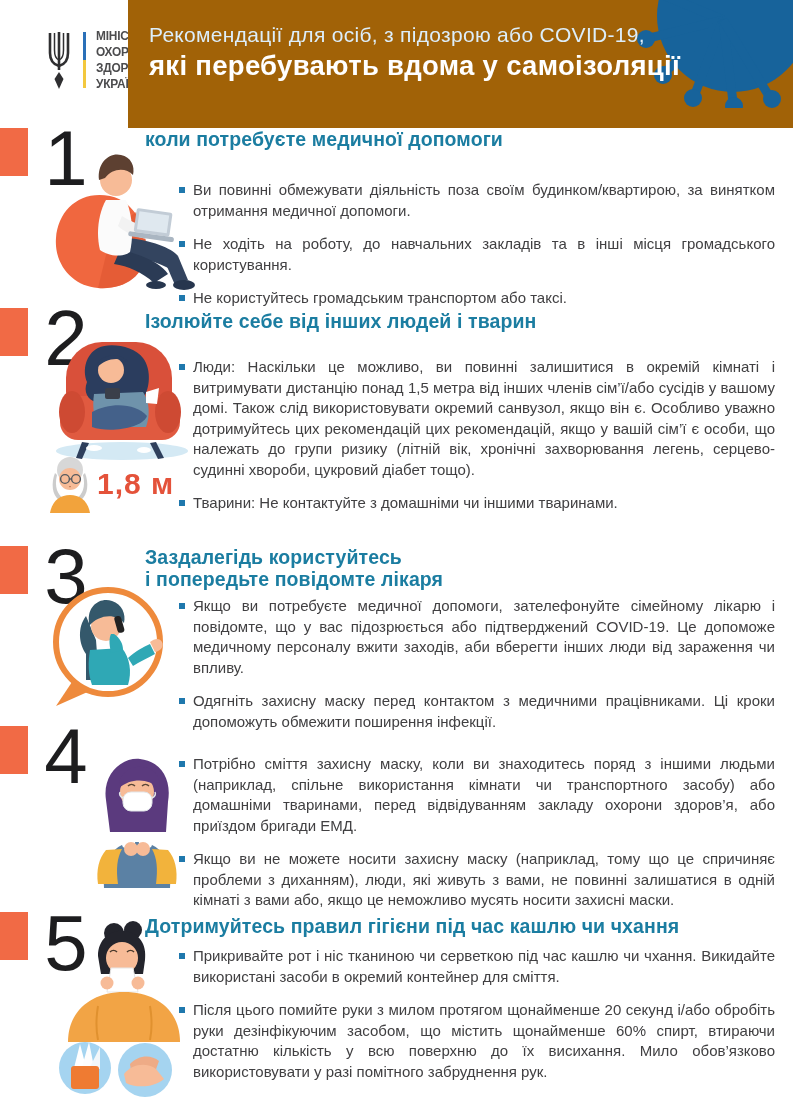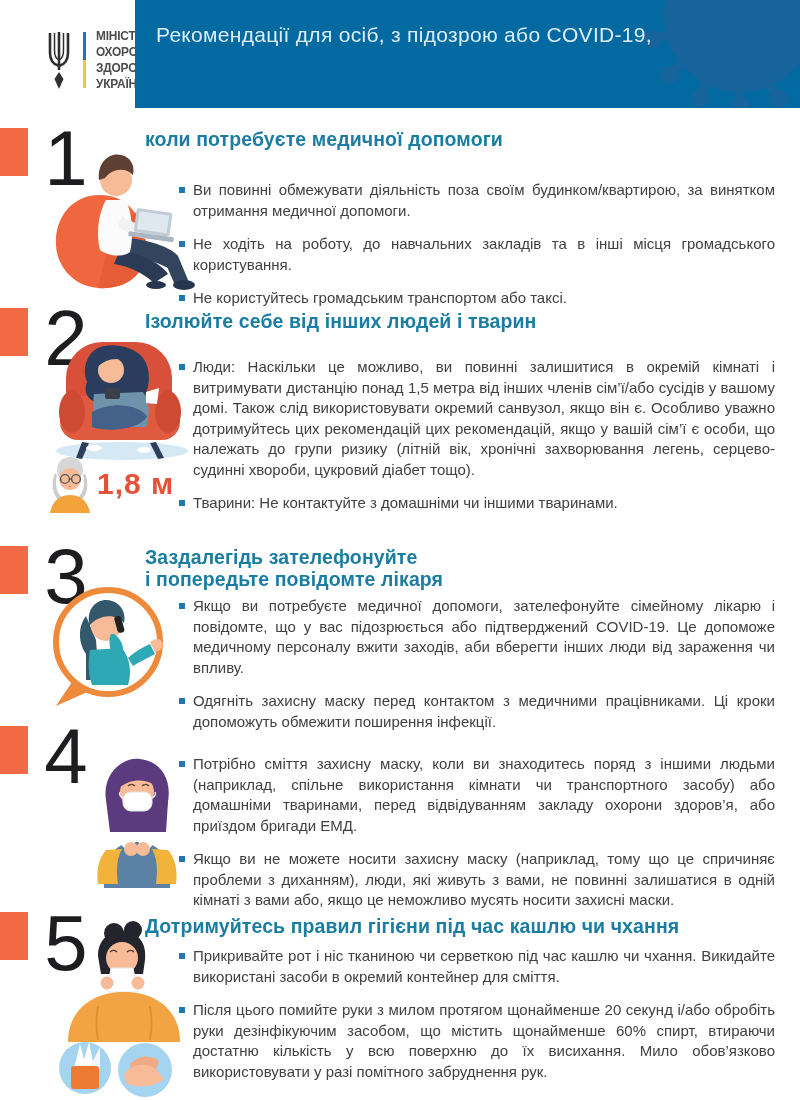--- a/index.html
+++ b/index.html
@@ -6,21 +6,21 @@
   .page{position:relative;width:800px;height:1100px;background:#ffffff;overflow:hidden;
         font-family:"Liberation Sans",sans-serif;}
 
   
   .logo-block{position:absolute;left:44px;top:28px;display:flex;align-items:flex-start;}
   .tryzub{display:block;margin-top:2px;}
   .flag-divider{width:3px;height:56px;margin:4px 10px 0 9px;
                 background:linear-gradient(#2a70b8 0 50%,#f3c83e 50% 100%);}
   .logo-text{font-size:13.5px;font-weight:700;color:#4c4c4e;line-height:16px;
              letter-spacing:-0.2px;transform:scaleX(0.88);transform-origin:left top;white-space:nowrap;}
-  .header-band{position:absolute;left:135px;top:0;width:665px;height:108px;background:#0369a1;overflow:hidden;}
+  .header-band{position:absolute;left:128px;top:0;width:665px;height:128px;background:#a16207;overflow:hidden;}
   .h-line1{position:absolute;left:21px;top:23px;font-size:21px;font-weight:400;color:#ddeefa;letter-spacing:0.3px;white-space:nowrap;}
   .h-line2{position:absolute;left:21px;top:50px;font-size:27.5px;font-weight:700;color:#ffffff;letter-spacing:0.3px;white-space:nowrap;}
   .virus-svg{position:absolute;right:0;top:0;}
 
   
   .tab{position:absolute;left:0;width:28px;height:48px;background:#f16a45;}
   .num{position:absolute;left:36px;width:60px;text-align:center;font-size:78px;line-height:1.05;
        font-weight:300;color:#1d1d1f;}
   .sec-title{position:absolute;left:145px;font-size:19.5px;font-weight:700;color:#1b7da1;
              line-height:21.5px;letter-spacing:0.1px;white-space:nowrap;}
@@ -65,20 +65,21 @@
         <line x1="160" y1="20" x2="206" y2="96" stroke-width="9"></line>
         <circle cx="86" cy="-12" r="9" stroke="none"></circle>
         <circle cx="83" cy="39" r="9" stroke="none"></circle>
         <circle cx="100" cy="75" r="9" stroke="none"></circle>
         <circle cx="130" cy="98" r="9" stroke="none"></circle>
         <circle cx="171" cy="106" r="9" stroke="none"></circle>
         <circle cx="209" cy="99" r="9" stroke="none"></circle>
       </g>
     </svg>
     <div class="h-line1">Рекомендації для осіб, з підозрою або COVID-19,</div>
+    <div class="h-line2">які перебувають вдома у самоізоляції</div>
   </div>
 
   <div class="tab" style="top:128px"></div>
   <div class="num" style="top:118px">1</div>
   <div class="sec-title" style="top:129px">
     <div>коли потребуєте медичної допомоги</div>
   </div>
   <svg class="ill" style="left:50px;top:138px" width="165" height="152" viewBox="0 0 165 152">
     <path d="M60 58 C30 52 8 72 6 100 C4 126 22 148 48 150 C74 152 94 138 96 116 C98 96 88 64 60 58 Z" fill="#f0673f"></path>
     <path d="M48 150 C74 152 94 138 96 116 C97 103 94 86 86 74 L62 92 Z" fill="#de5530" opacity="0.6"></path>
@@ -139,21 +140,21 @@
   </svg>
   <div class="dist-label">1,8 м</div>
   <div class="bullets" style="top:357px">
     <div class="bullet"><span class="bm"></span><span class="lead">Люди:</span><span> Наскільки це можливо, ви повинні залишитися в окремій кімнаті і витримувати дистанцію понад 1,5 метра від інших членів сім’ї/або сусідів у вашому домі. Також слід використовувати окремий санвузол, якщо він є. Особливо уважно дотримуйтесь цих рекомендацій цих рекомендацій, </span><b>якщо у вашій сім’ї є особи, що належать до групи ризику</b><span> (літній вік, хронічні захворювання легень, серцево-судинні хвороби, цукровий діабет тощо).</span></div>
     <div class="bullet"><span class="bm"></span><span class="lead">Тварини:</span><span> Не контактуйте з домашніми чи іншими тваринами.</span></div>
   </div>
 
   <div class="tab" style="top:546px"></div>
   <div class="num" style="top:536px">3</div>
   <div class="sec-title" style="top:547px">
-    <div>Заздалегідь зателефонуйте</div>
+    <div>Заздалегідь користуйтесь</div>
     <div>і попередьте повідомте лікаря</div>
   </div>
   <svg class="ill" style="left:42px;top:580px" width="135" height="132" viewBox="0 0 135 132">
     <circle cx="66" cy="62" r="52" fill="#ffffff" stroke="#ee8a3c" stroke-width="6"></circle>
     <path d="M30 102 L14 126 L50 110 Z" fill="#ee8a3c"></path>
     <path d="M44 36 C35 48 37 64 44 74 L44 100 L57 100 L54 60 Z" fill="#34586b"></path>
     <circle cx="64" cy="46" r="15" fill="#f7bb97"></circle>
     <path d="M47 42 C45 26 58 17 70 21 C80 24 84 34 82 43 C74 33 57 34 47 46 Z" fill="#34586b"></path>
     <rect x="74" y="36" width="7" height="17" rx="3" fill="#222222" transform="rotate(-16 77 45)"></rect>
     <path d="M48 70 C46 82 46 94 50 105 L86 105 C90 92 88 78 80 68 Z" fill="#2fa8b5"></path>

